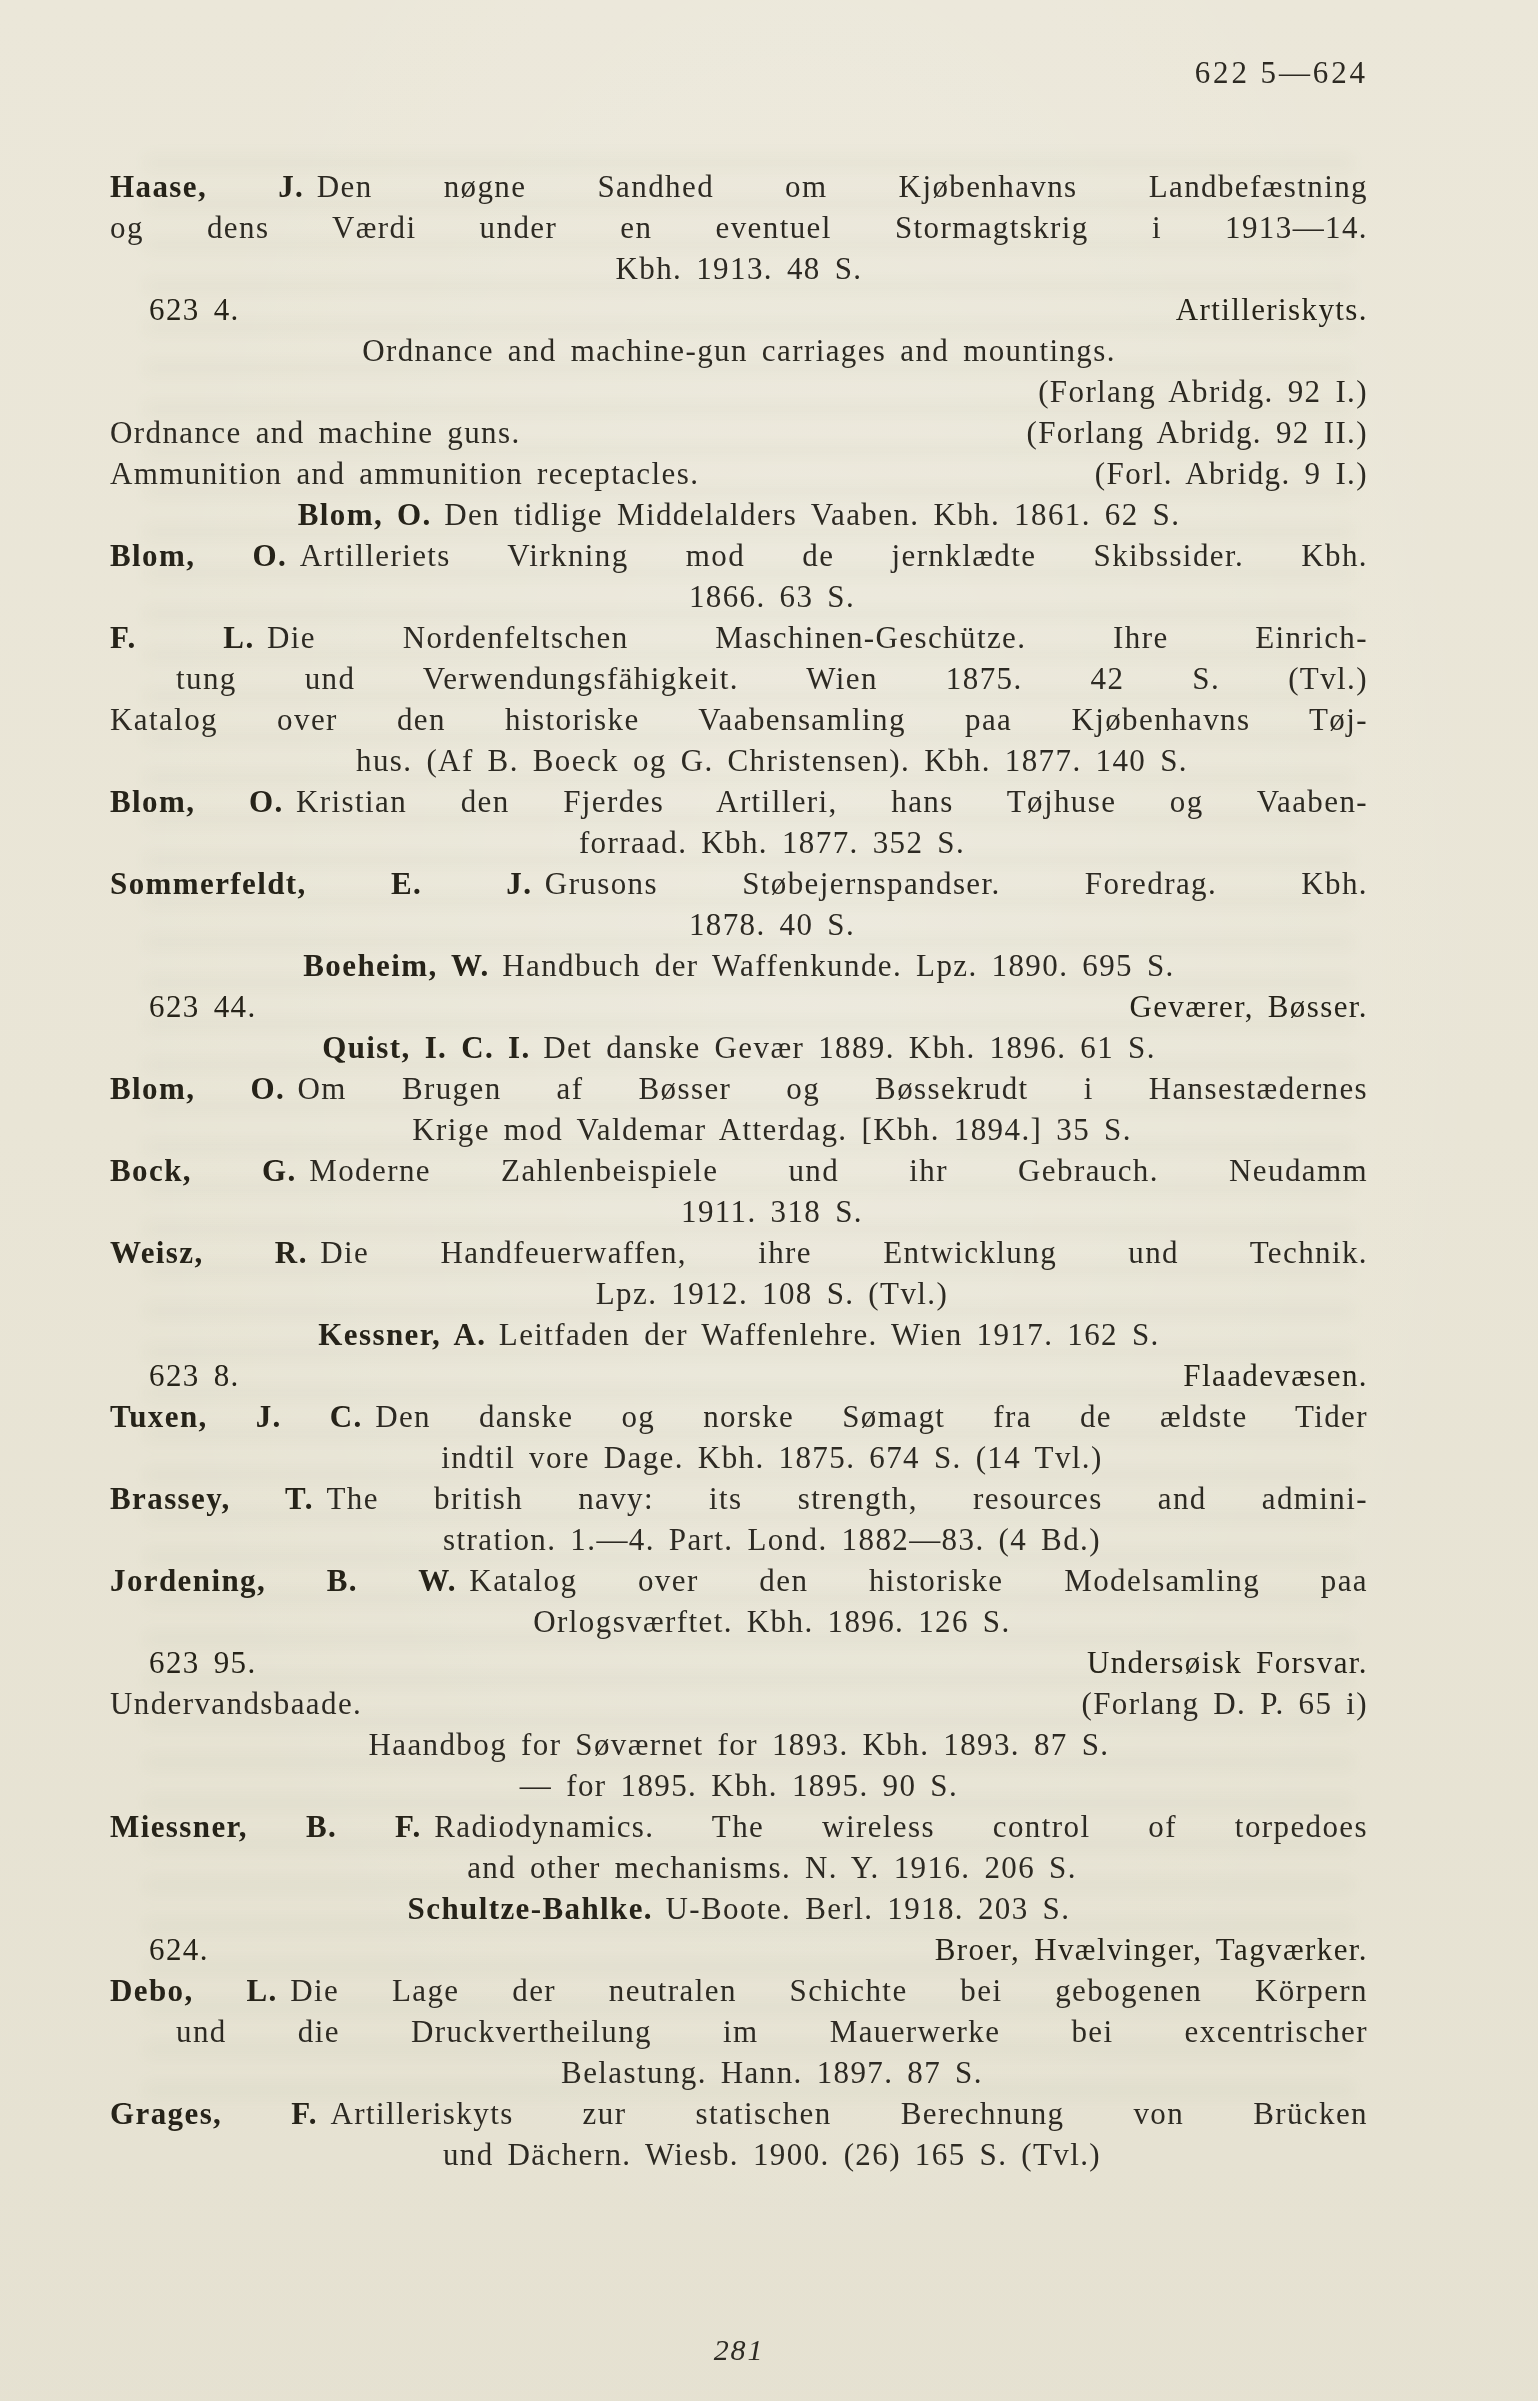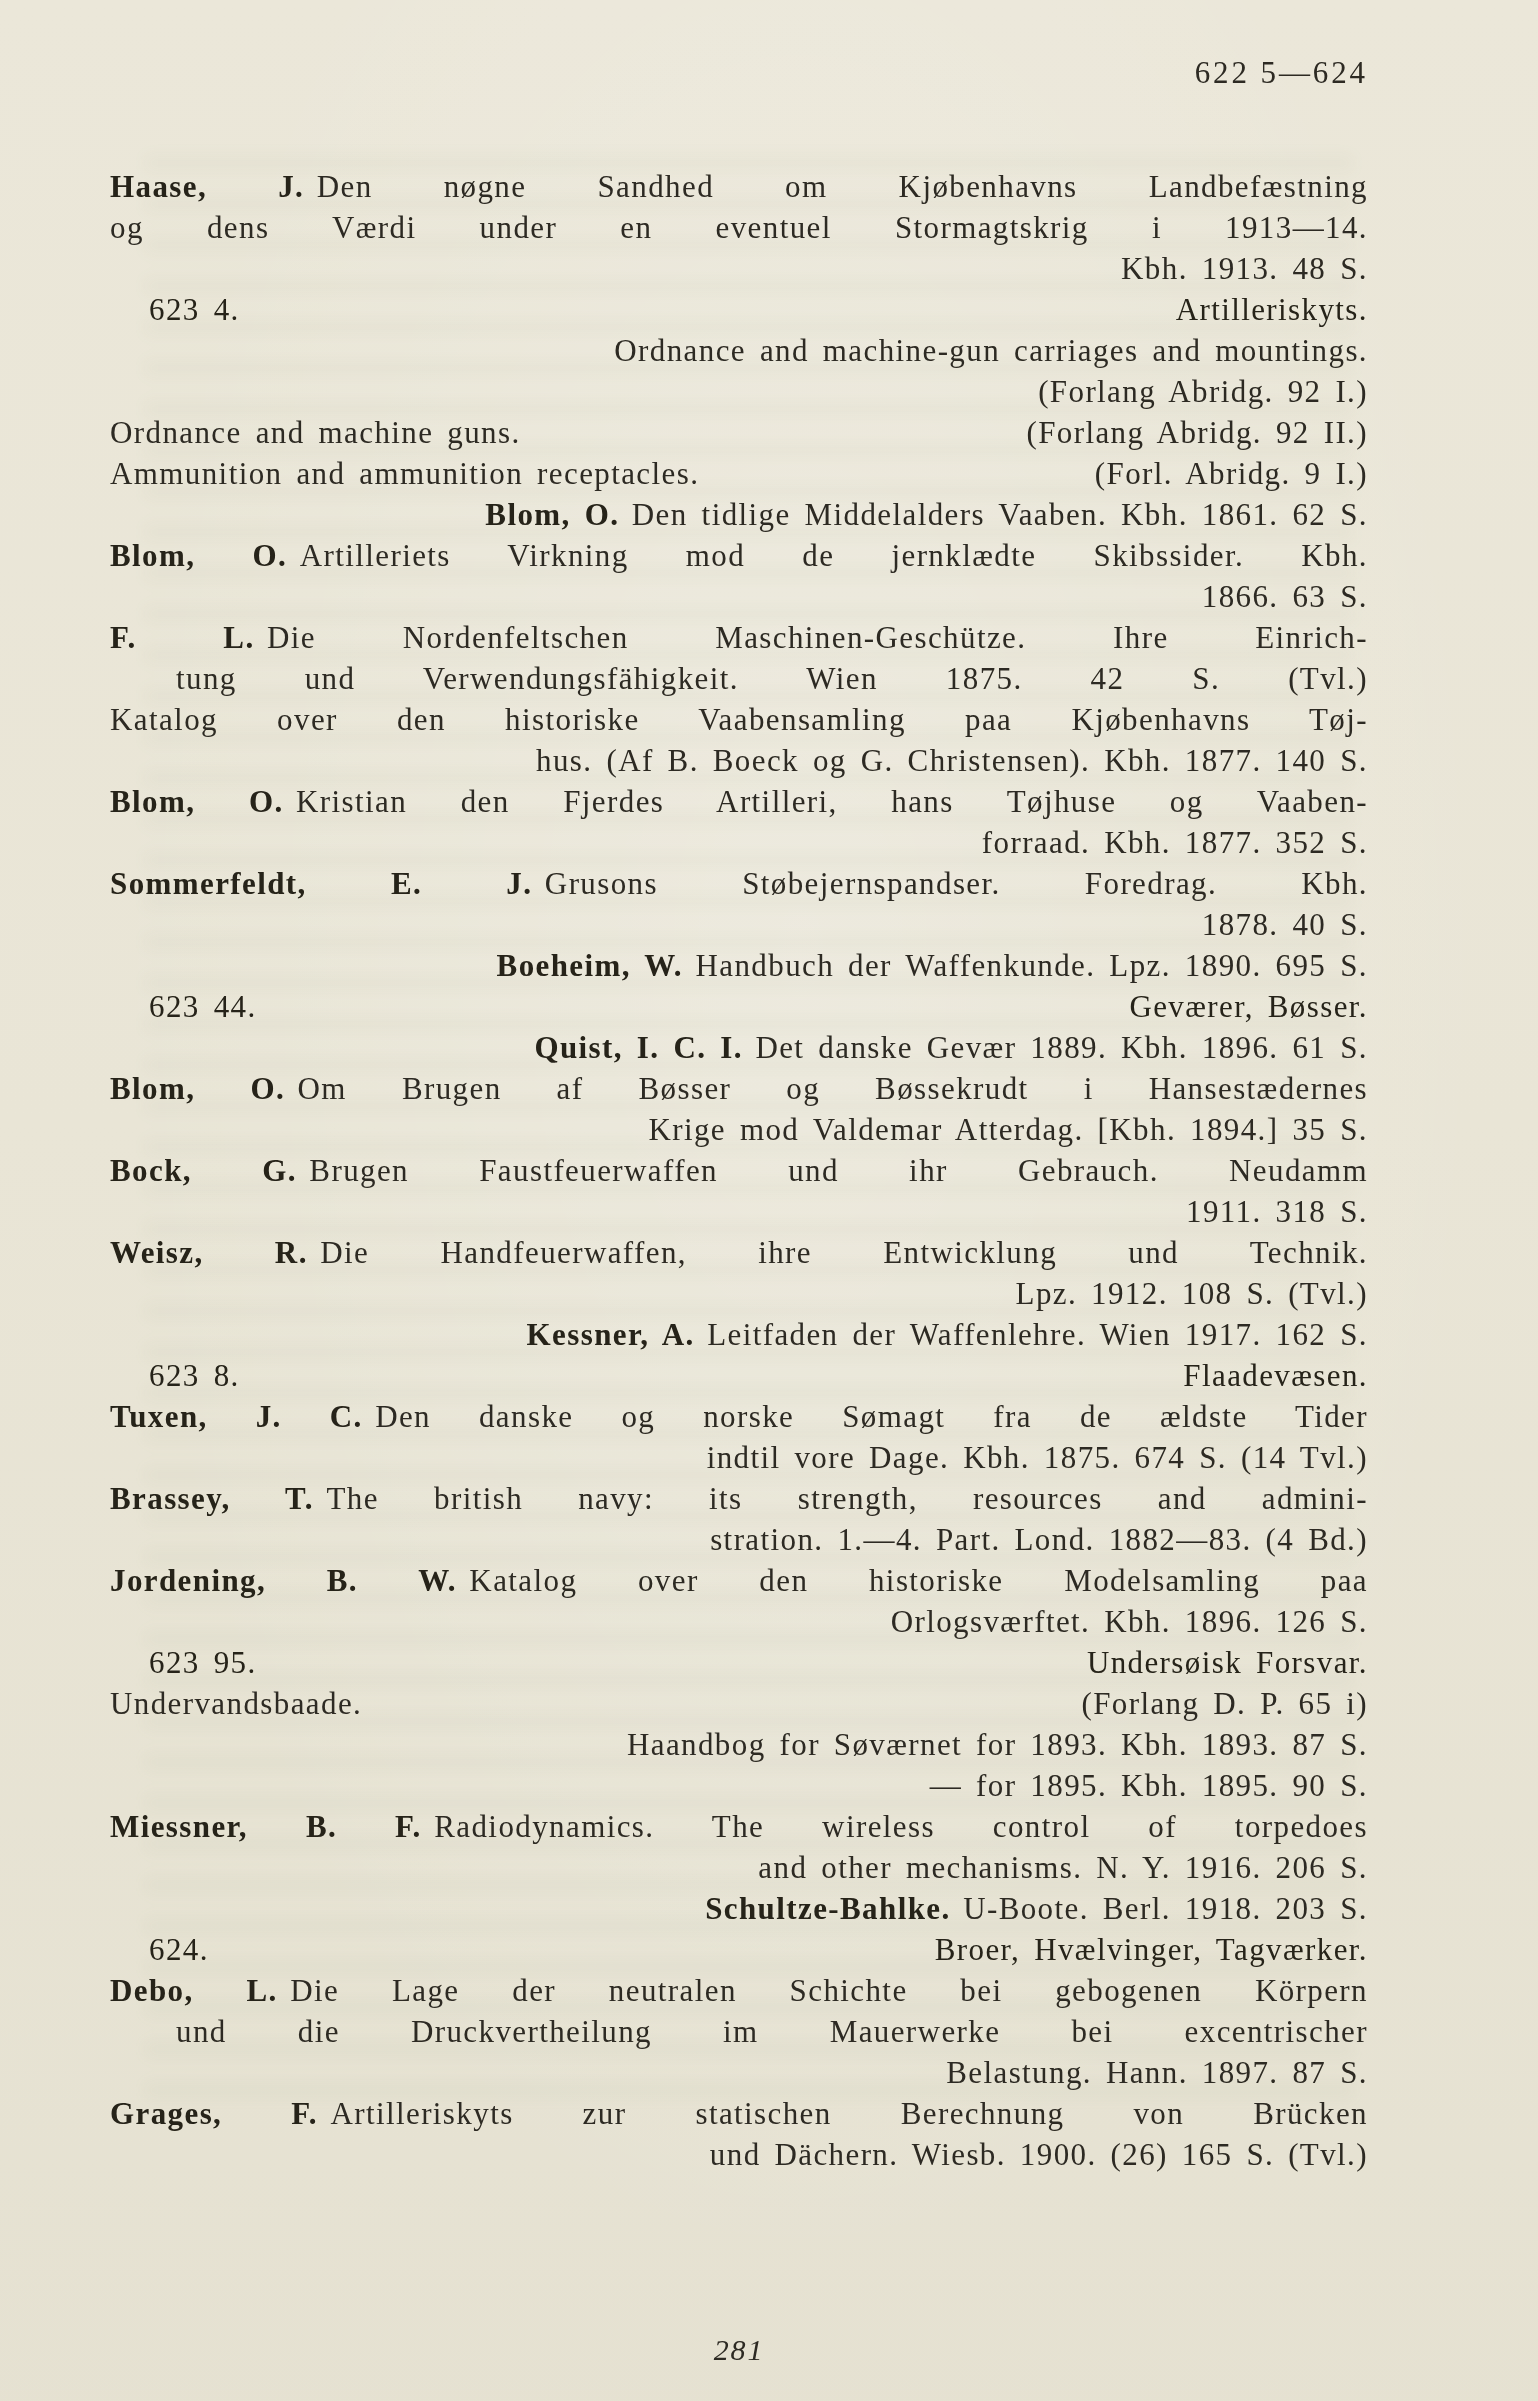--- a/index.html
+++ b/index.html
@@ -46,21 +46,21 @@
     font-weight: 400;
     text-align: right;
     letter-spacing: 2.9px;
   }
   .line {
     margin: 0;
     font-size: 31px;
     line-height: 41px;
     letter-spacing: 1.4px;
     word-spacing: 4.8px;
-    text-align: right;
+    text-align: center;
   }
   .line.just {
     text-align: justify;
     text-align-last: justify;
     text-justify: inter-word;
   }
   .line.ind { padding-left: 66px; }
   .lead { font-weight: 700; margin-right: 12.5px; color: #262319; }
   .heading {
     display: flex;
@@ -144,21 +144,21 @@
         <span class="num">623 44.</span>
         <span class="title">Geværer, Bøsser.</span>
       </p>
 
   <p class="line body"><b class="lead">Quist, I. C. I.</b><span>Det danske Gevær 1889. Kbh. 1896. 61 S.</span></p>
 
   <p class="line body just"><b class="lead">Blom, O.</b><span>Om Brugen af Bøsser og Bøssekrudt i Hansestædernes</span></p>
 
   <p class="line body ind"><span>Krige mod Valdemar Atterdag. [Kbh. 1894.] 35 S.</span></p>
 
-  <p class="line body just"><b class="lead">Bock, G.</b><span>Brugen Faustfeuerwaffen und ihr Gebrauch. Neudamm</span></p>
+  <p class="line body just"><b class="lead">Bock, G.</b><span>Moderne Zahlenbeispiele und ihr Gebrauch. Neudamm</span></p>
 
   <p class="line body ind"><span>1911. 318 S.</span></p>
 
   <p class="line body just"><b class="lead">Weisz, R.</b><span>Die Handfeuerwaffen, ihre Entwicklung und Technik.</span></p>
 
   <p class="line body ind"><span>Lpz. 1912. 108 S. (Tvl.)</span></p>
 
   <p class="line body"><b class="lead">Kessner, A.</b><span>Leitfaden der Waffenlehre. Wien 1917. 162 S.</span></p>
 
   <p class="line heading">

